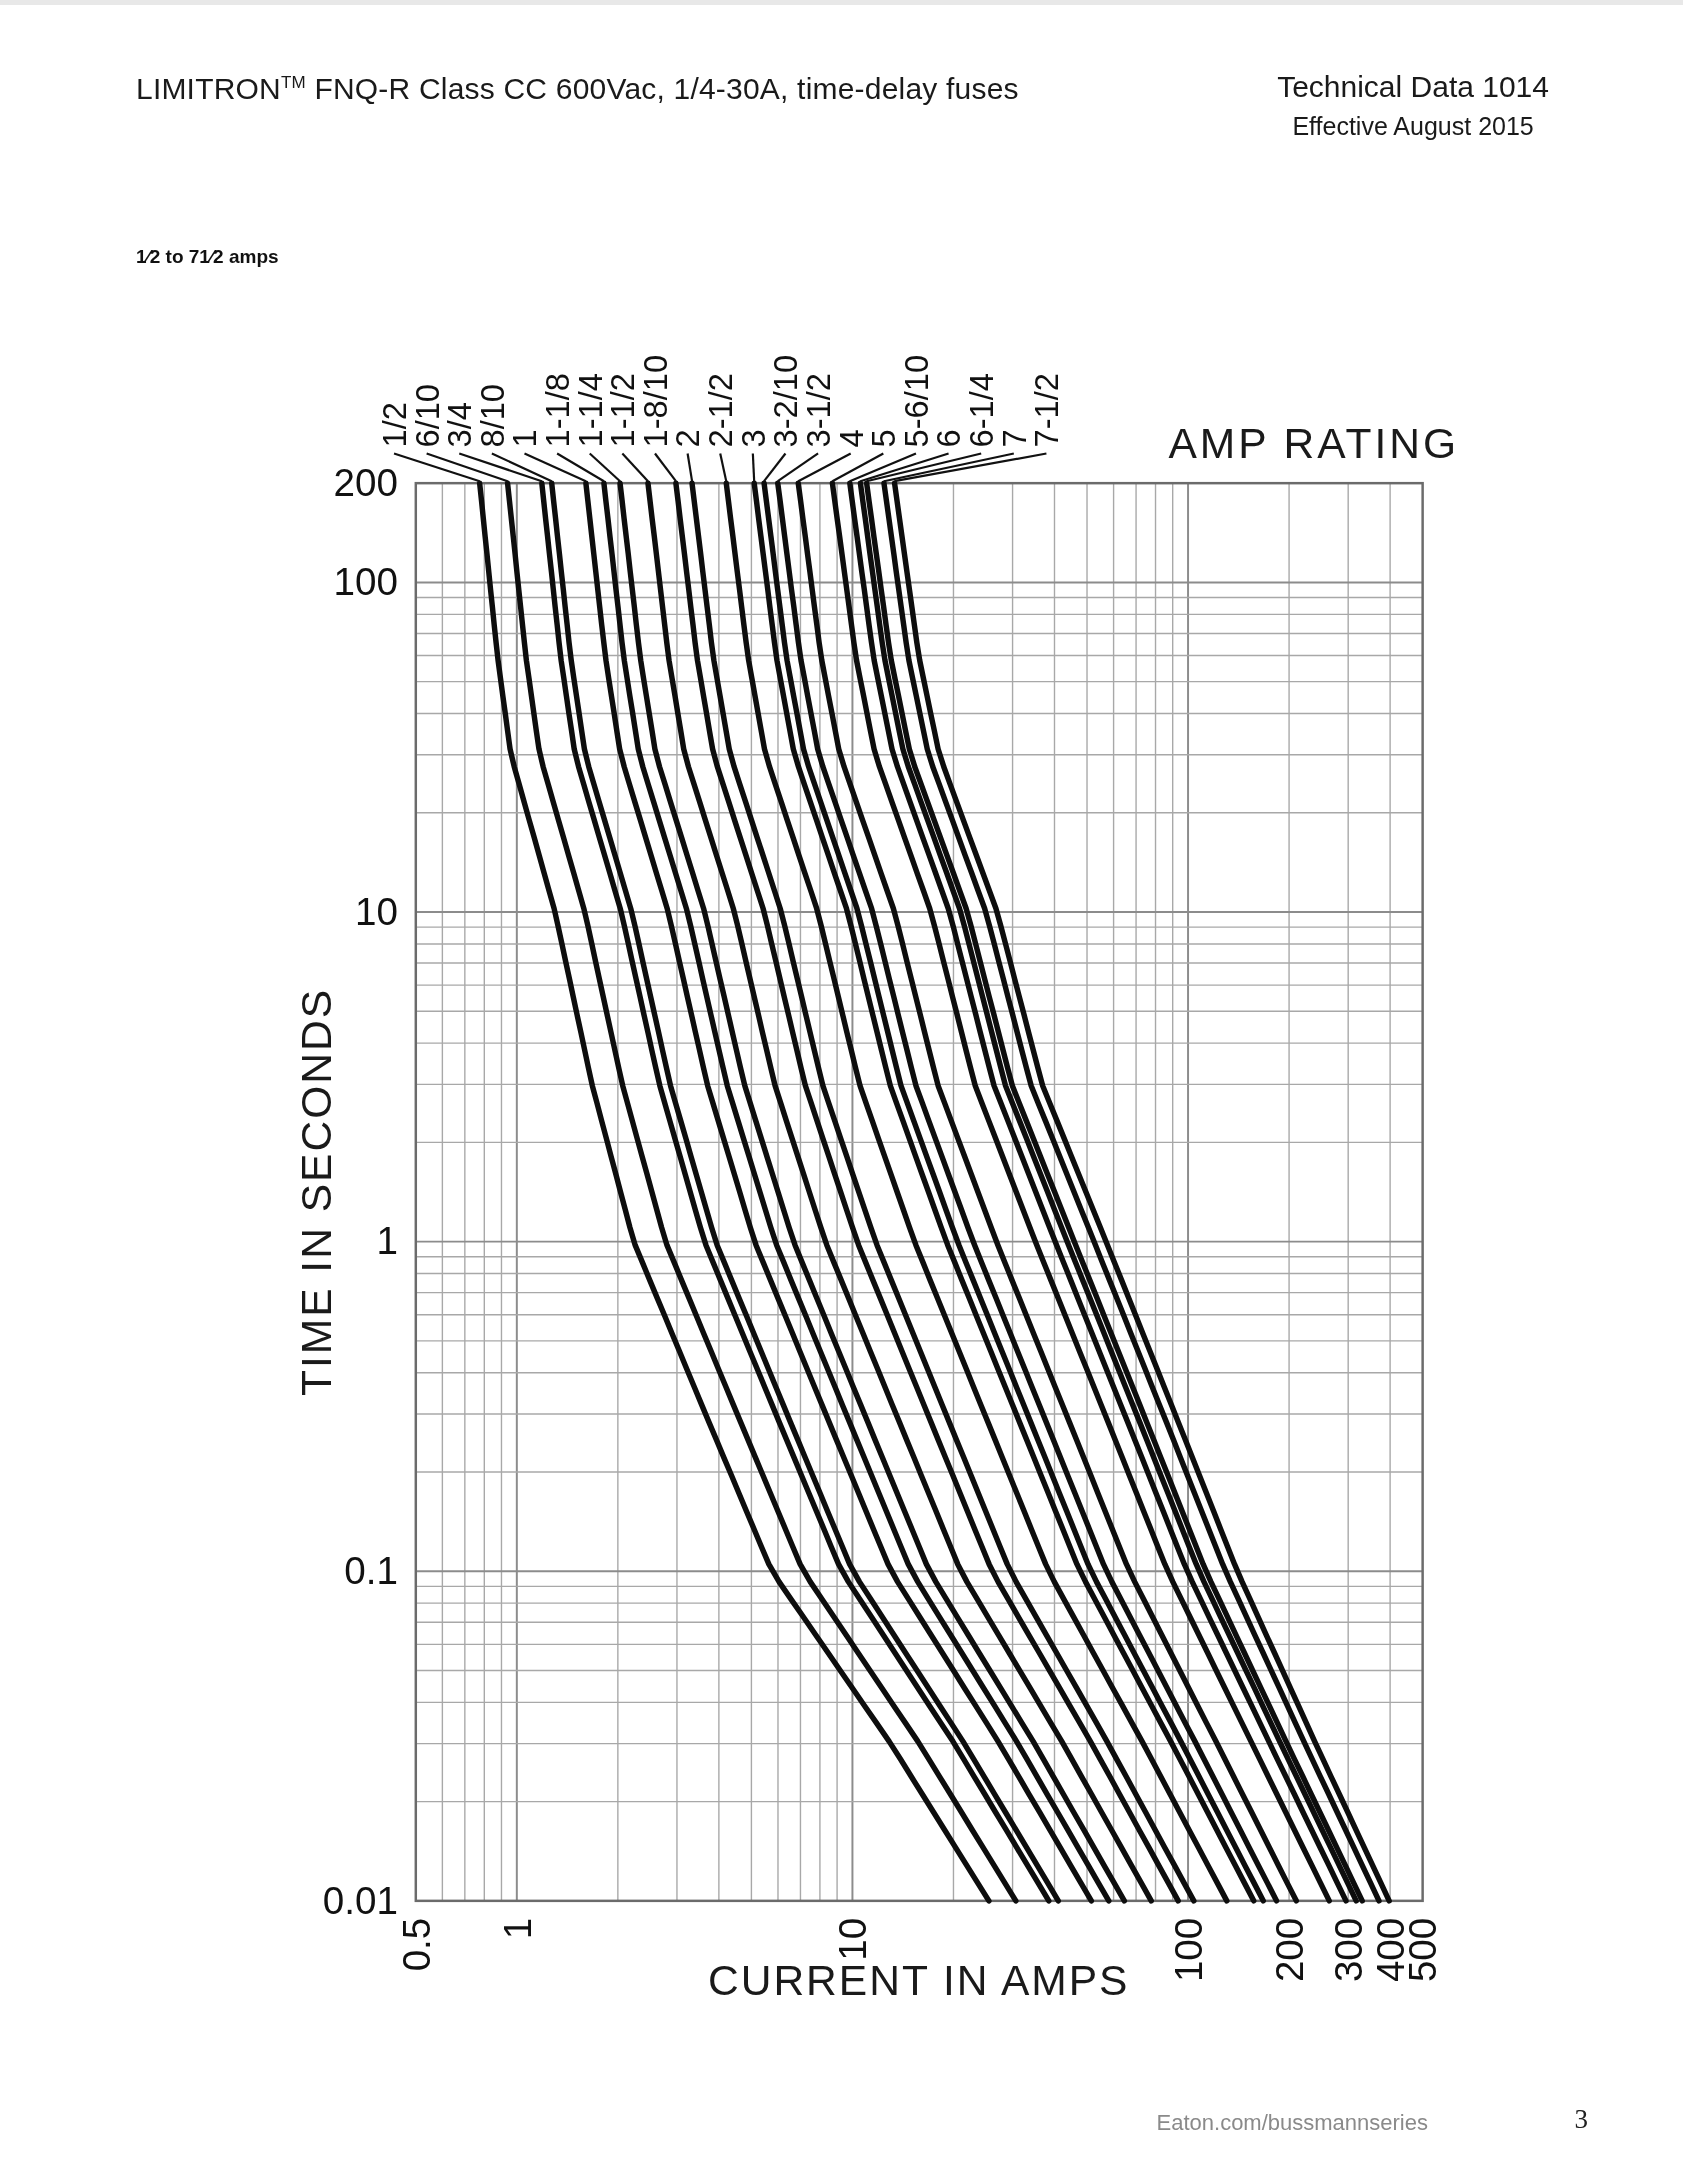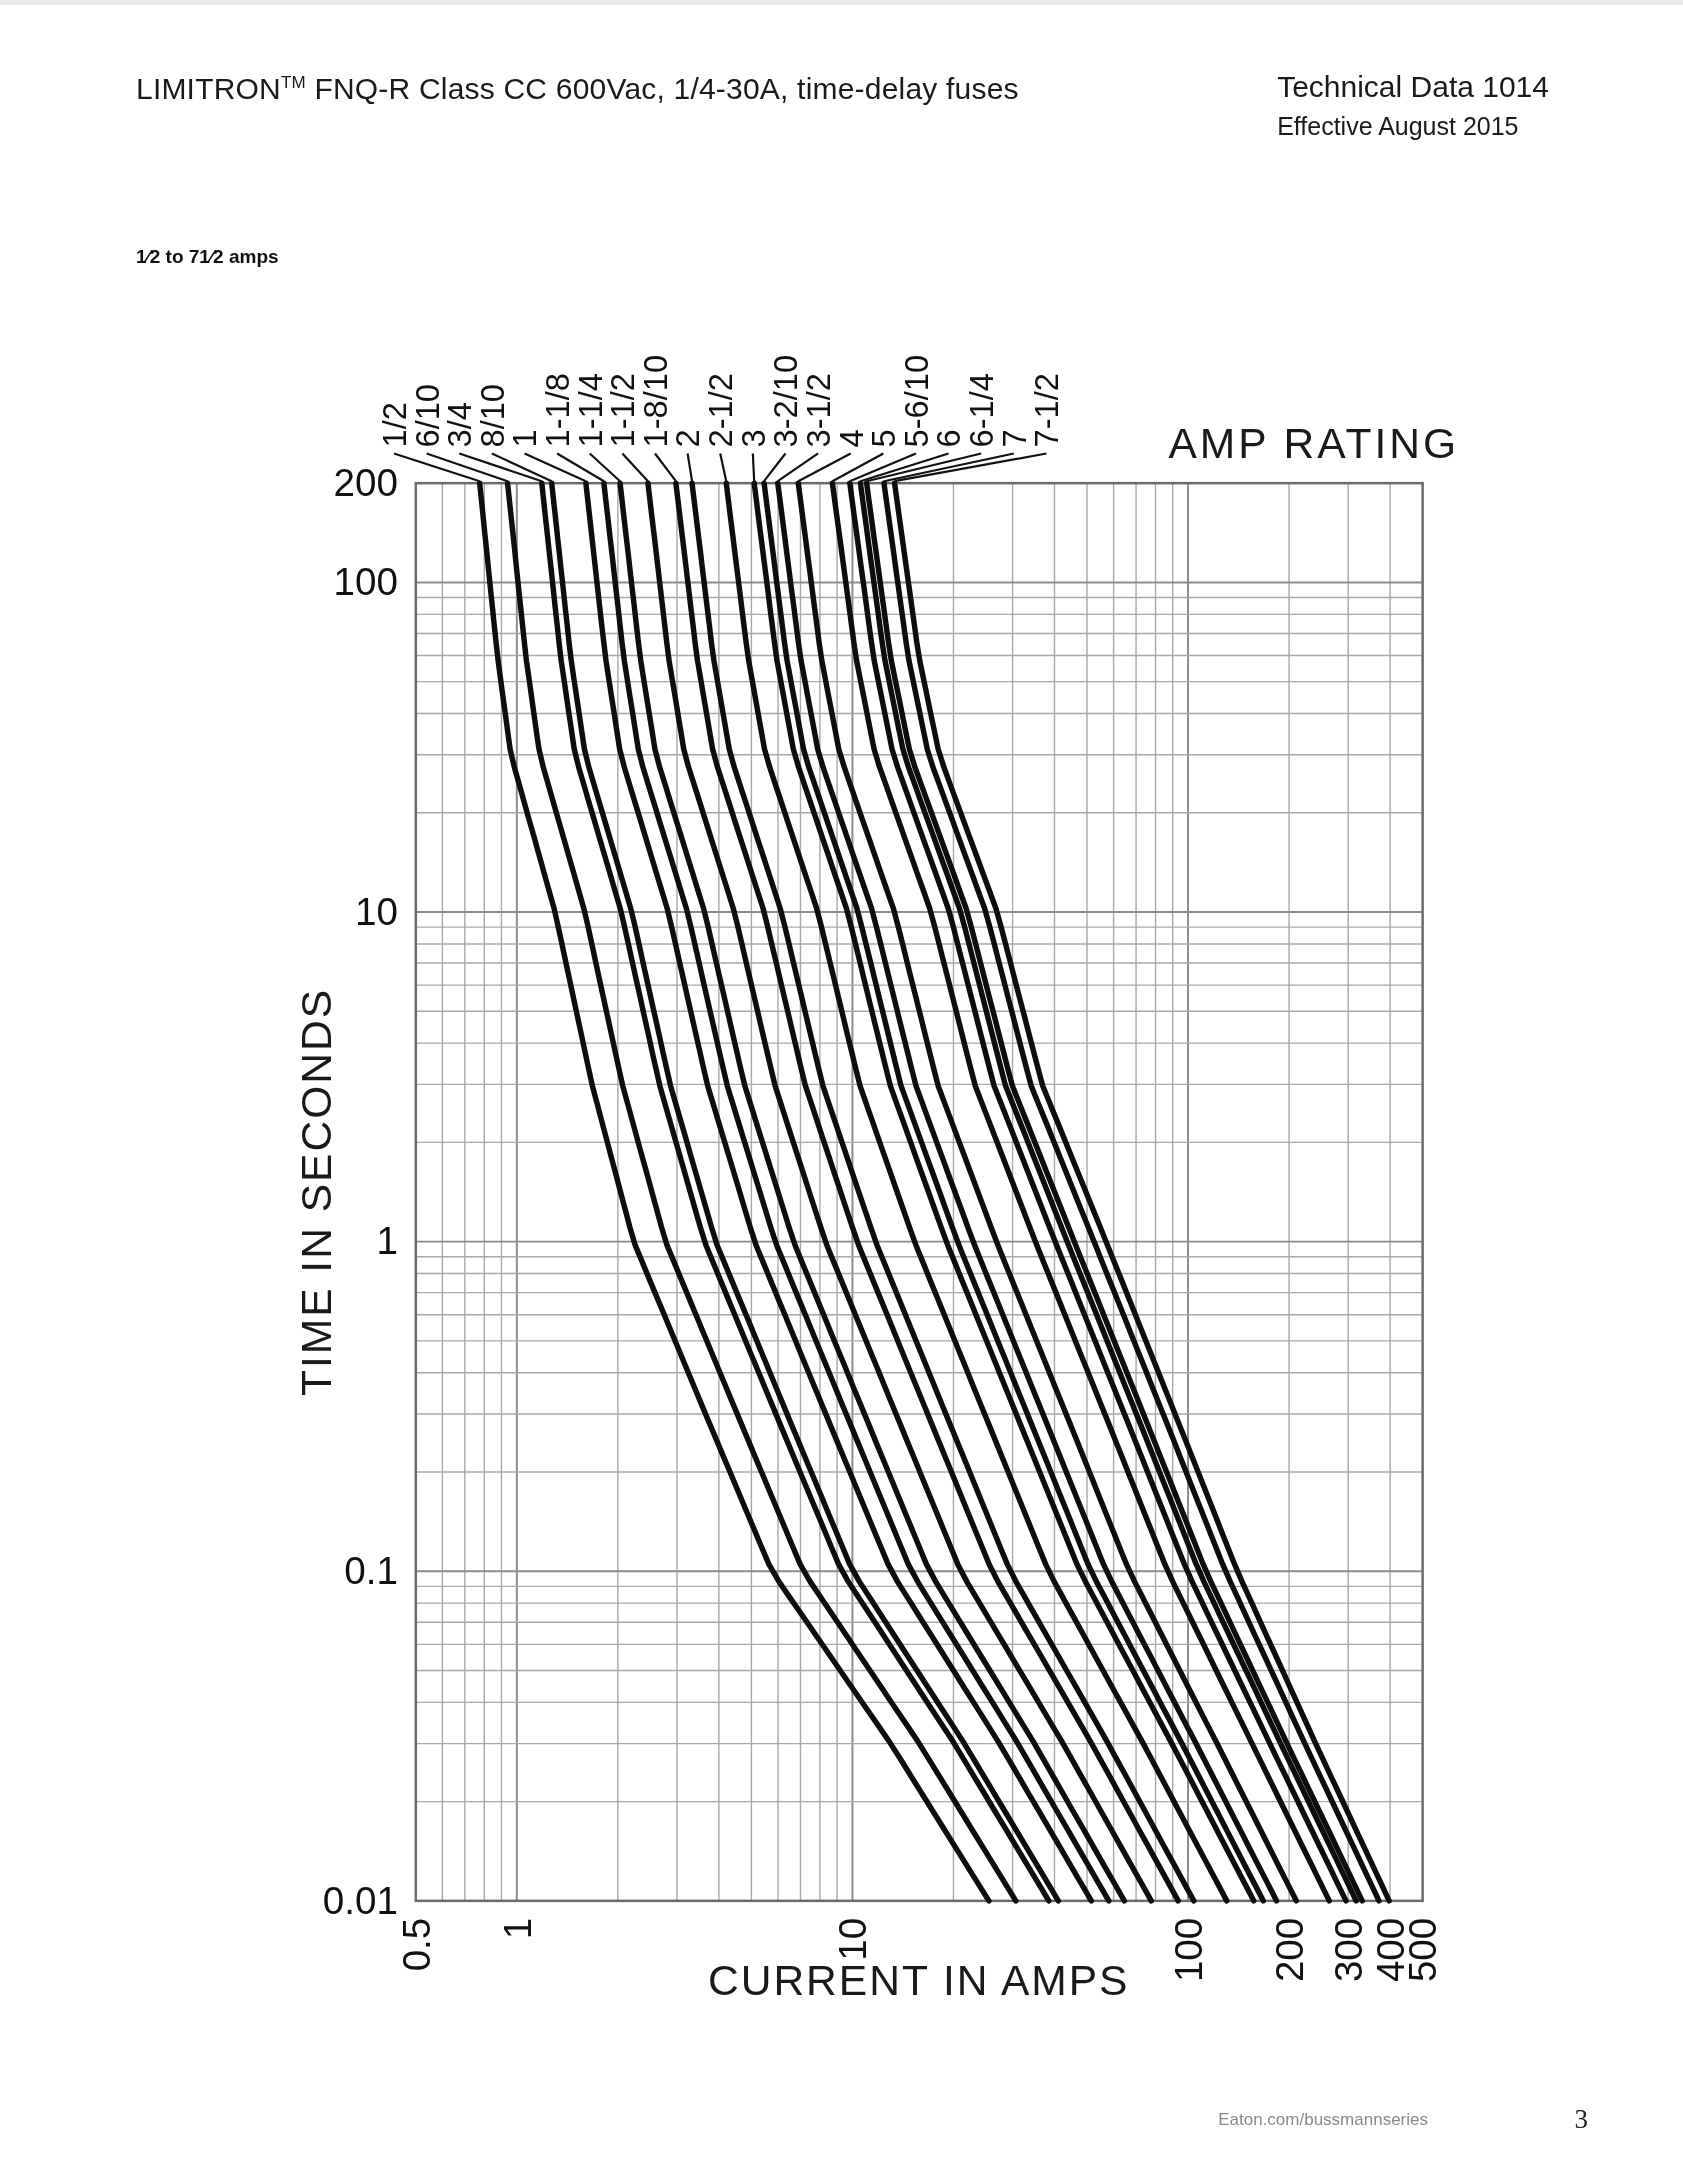--- a/index.html
+++ b/index.html
@@ -8,26 +8,26 @@
     width:1683px;height:2178px;
     background:#ffffff;
     font-family:"Liberation Sans", sans-serif;
     color:#111;
     overflow:hidden;
     margin:5px auto;
   }
   .abs{position:absolute;}
   .hdr-left{left:136px;top:67px;font-size:30px;letter-spacing:0.2px;color:#1a1a1a;}
   .hdr-left sup{font-size:17px;vertical-align:super;}
-  .hdr-right{right:134px;top:65px;text-align:left;color:#1a1a1a;}
+  .hdr-right{right:134px;top:65px;text-align:center;color:#1a1a1a;}
   .hdr-right .doc-ref{font-size:30px;}
   .hdr-right .doc-eff{font-size:25px;margin-top:8px;}
   .sec-title{left:136px;top:192px;font-size:31px;font-weight:bold;color:#111;}
   .sec-sub{left:136px;top:241px;font-size:19px;font-weight:bold;color:#111;}
-  .footer-site{right:255px;top:2105px;font-size:17px;color:#8a8a8a;}
+  .footer-site{right:255px;top:2105px;font-size:22px;color:#8a8a8a;}
   .footer-page{right:95px;top:2099px;font-size:27px;color:#222;font-family:"Liberation Serif", serif;}
   #chart-host{left:0;top:0;width:1683px;height:2178px;}
   svg text{font-family:"Liberation Sans", sans-serif;}
 </style>
 </head>
 <body>
 
 <div class="page">
 
   <div class="abs hdr-left"><span>LIMITRON</span><sup>TM</sup><span> FNQ-R Class CC 600Vac, 1/4-30A, time-delay fuses</span></div>

